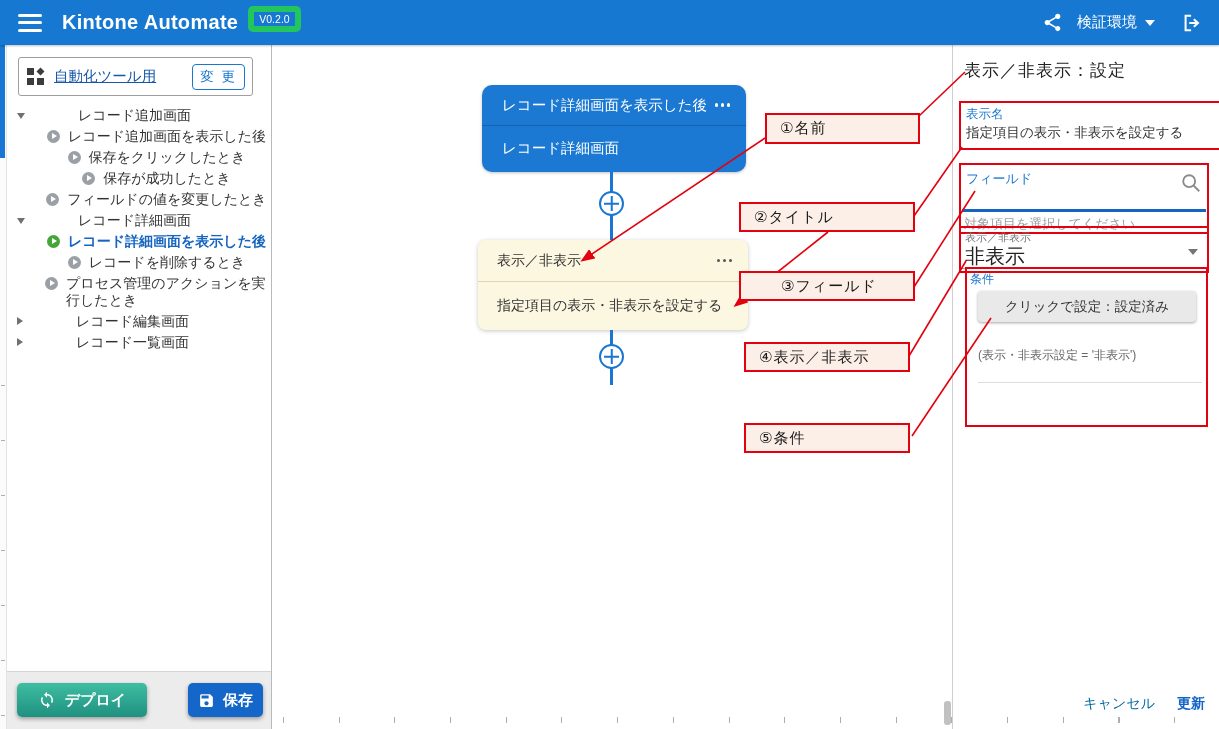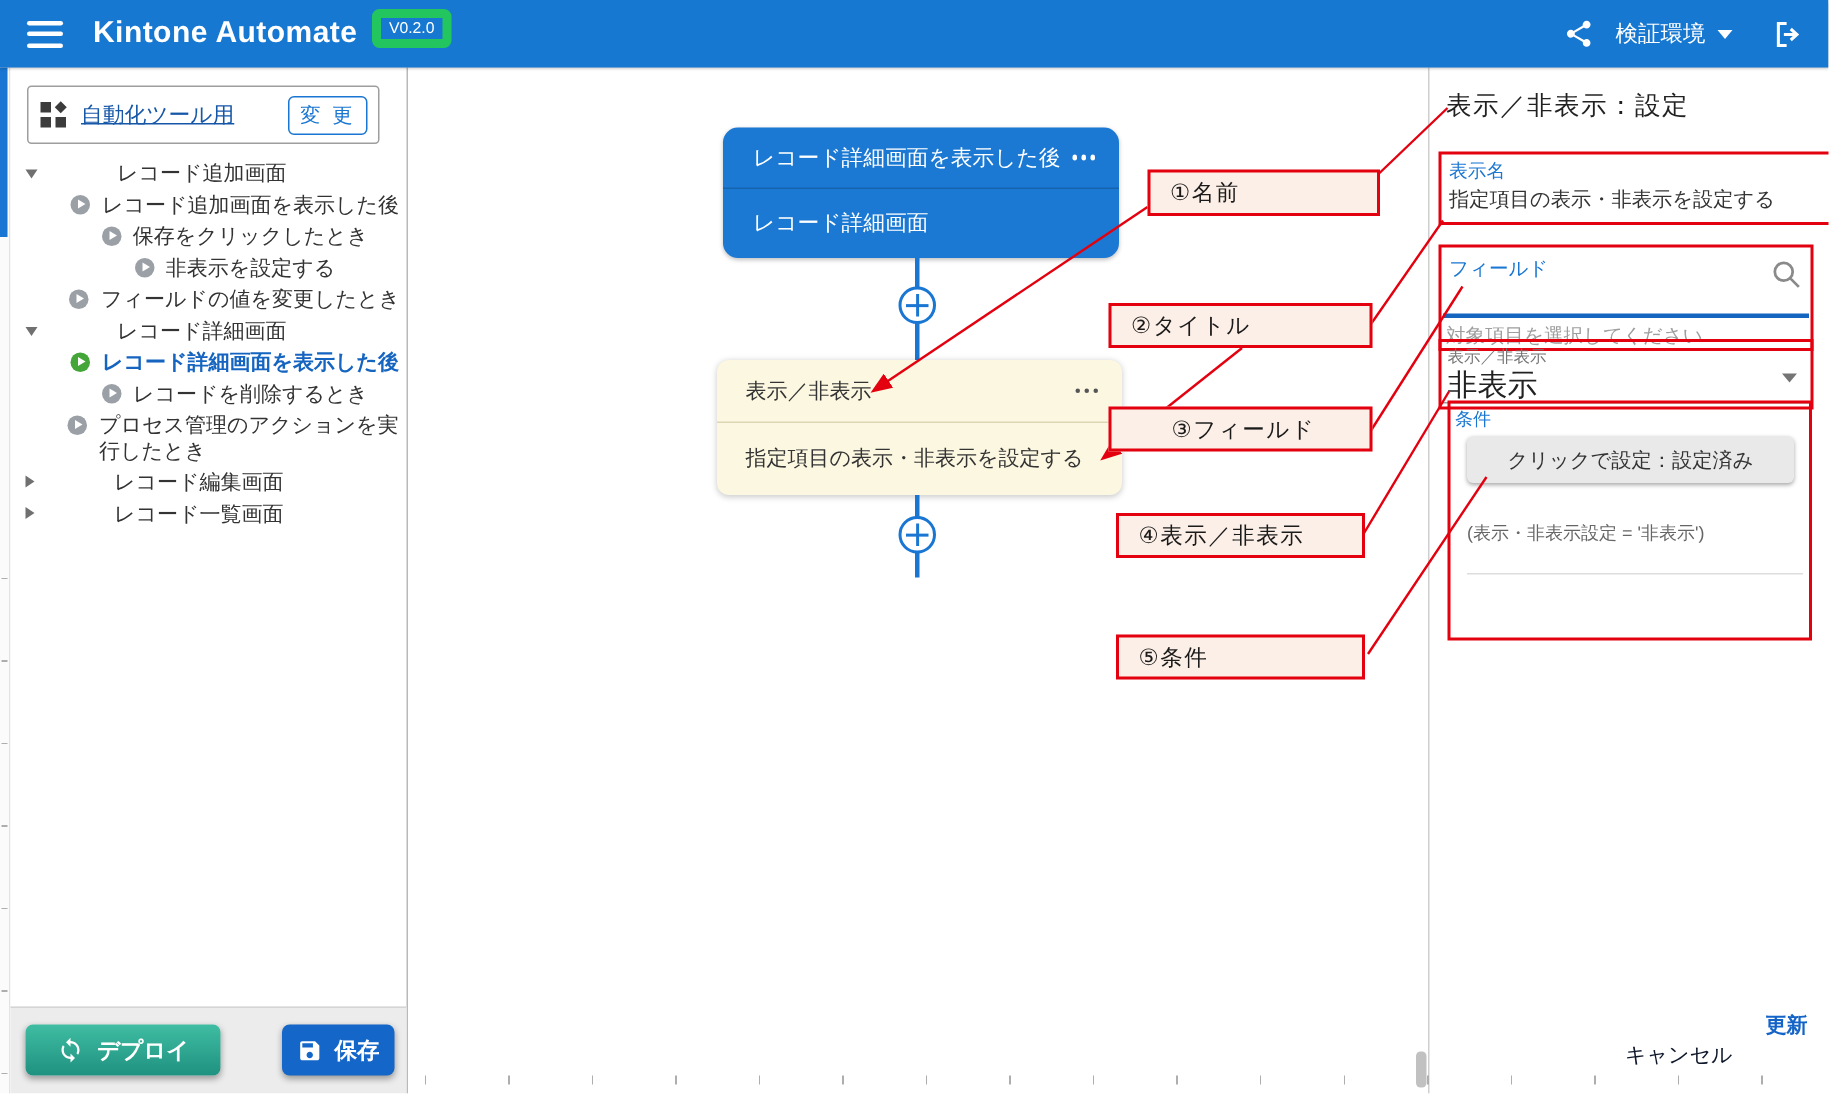--- a/index.html
+++ b/index.html
@@ -115,21 +115,21 @@
   .placeholder-text { position:absolute; left:3px; top:50px; font-size:13px; color:#9e9e9e; }
   .grey-underline { position:absolute; left:1px; right:1px; top:40px; height:1px; background:#9e9e9e; }
   .dd-caret { position:absolute; right:9px; top:21px; width:0; height:0;
     border-left:5px solid transparent; border-right:5px solid transparent; border-top:6px solid #757575; }
   .cond-btn { position:absolute; left:11px; top:22px; width:218px; height:31px; background:#e9e9e9;
     border:none; border-radius:4px; box-shadow:0 1px 3px rgba(0,0,0,.35); font-size:13.5px; color:#333;
     cursor:pointer; font-family:Liberation Sans, sans-serif; }
   .cond-summary { position:absolute; left:11px; top:78px; font-size:12px; color:#666; }
   .cond-divider { position:absolute; left:11px; right:4px; top:113px; height:1px; background:#ddd; }
   .panel-links { position:absolute; right:14px; bottom:16px; display:flex; gap:22px; font-size:14px; }
-  .link-cancel { color:#0f172a; cursor:pointer;margin-top:20px; }
+  .link-cancel { color:#0369a1; cursor:pointer; }
   .link-update { color:#1464c8; font-weight:700; cursor:pointer; }
 
   
   .hticks { position:absolute; left:283px; top:717px; width:930px; height:6px; z-index:30;
     background:repeating-linear-gradient(to right,#aeaeae 0 1px,transparent 1px 55.7px); }
   .vscroll-thumb { position:absolute; left:944px; top:701px; width:7px; height:24px; background:#c1c1c1;
     border-radius:3px; z-index:31; }
 </style>
 </head>
 <body>
@@ -186,21 +186,21 @@
       <div class="tree-row event">
         <span class="play"></span>
         <span class="lbl">レコード追加画面を表示した後</span>
       </div>
       <div class="tree-row event">
         <span class="play"></span>
         <span class="lbl">保存をクリックしたとき</span>
       </div>
       <div class="tree-row event">
         <span class="play"></span>
-        <span class="lbl">非表示を設定する</span>
+        <span class="lbl">保存が成功したとき</span>
       </div>
       <div class="tree-row event">
         <span class="play"></span>
         <span class="lbl">フィールドの値を変更したとき</span>
       </div>
       <div class="tree-row group">
         <span class="tri down"></span>
         <span class="lbl">レコード詳細画面</span>
       </div>
       <div class="tree-row event selected">

